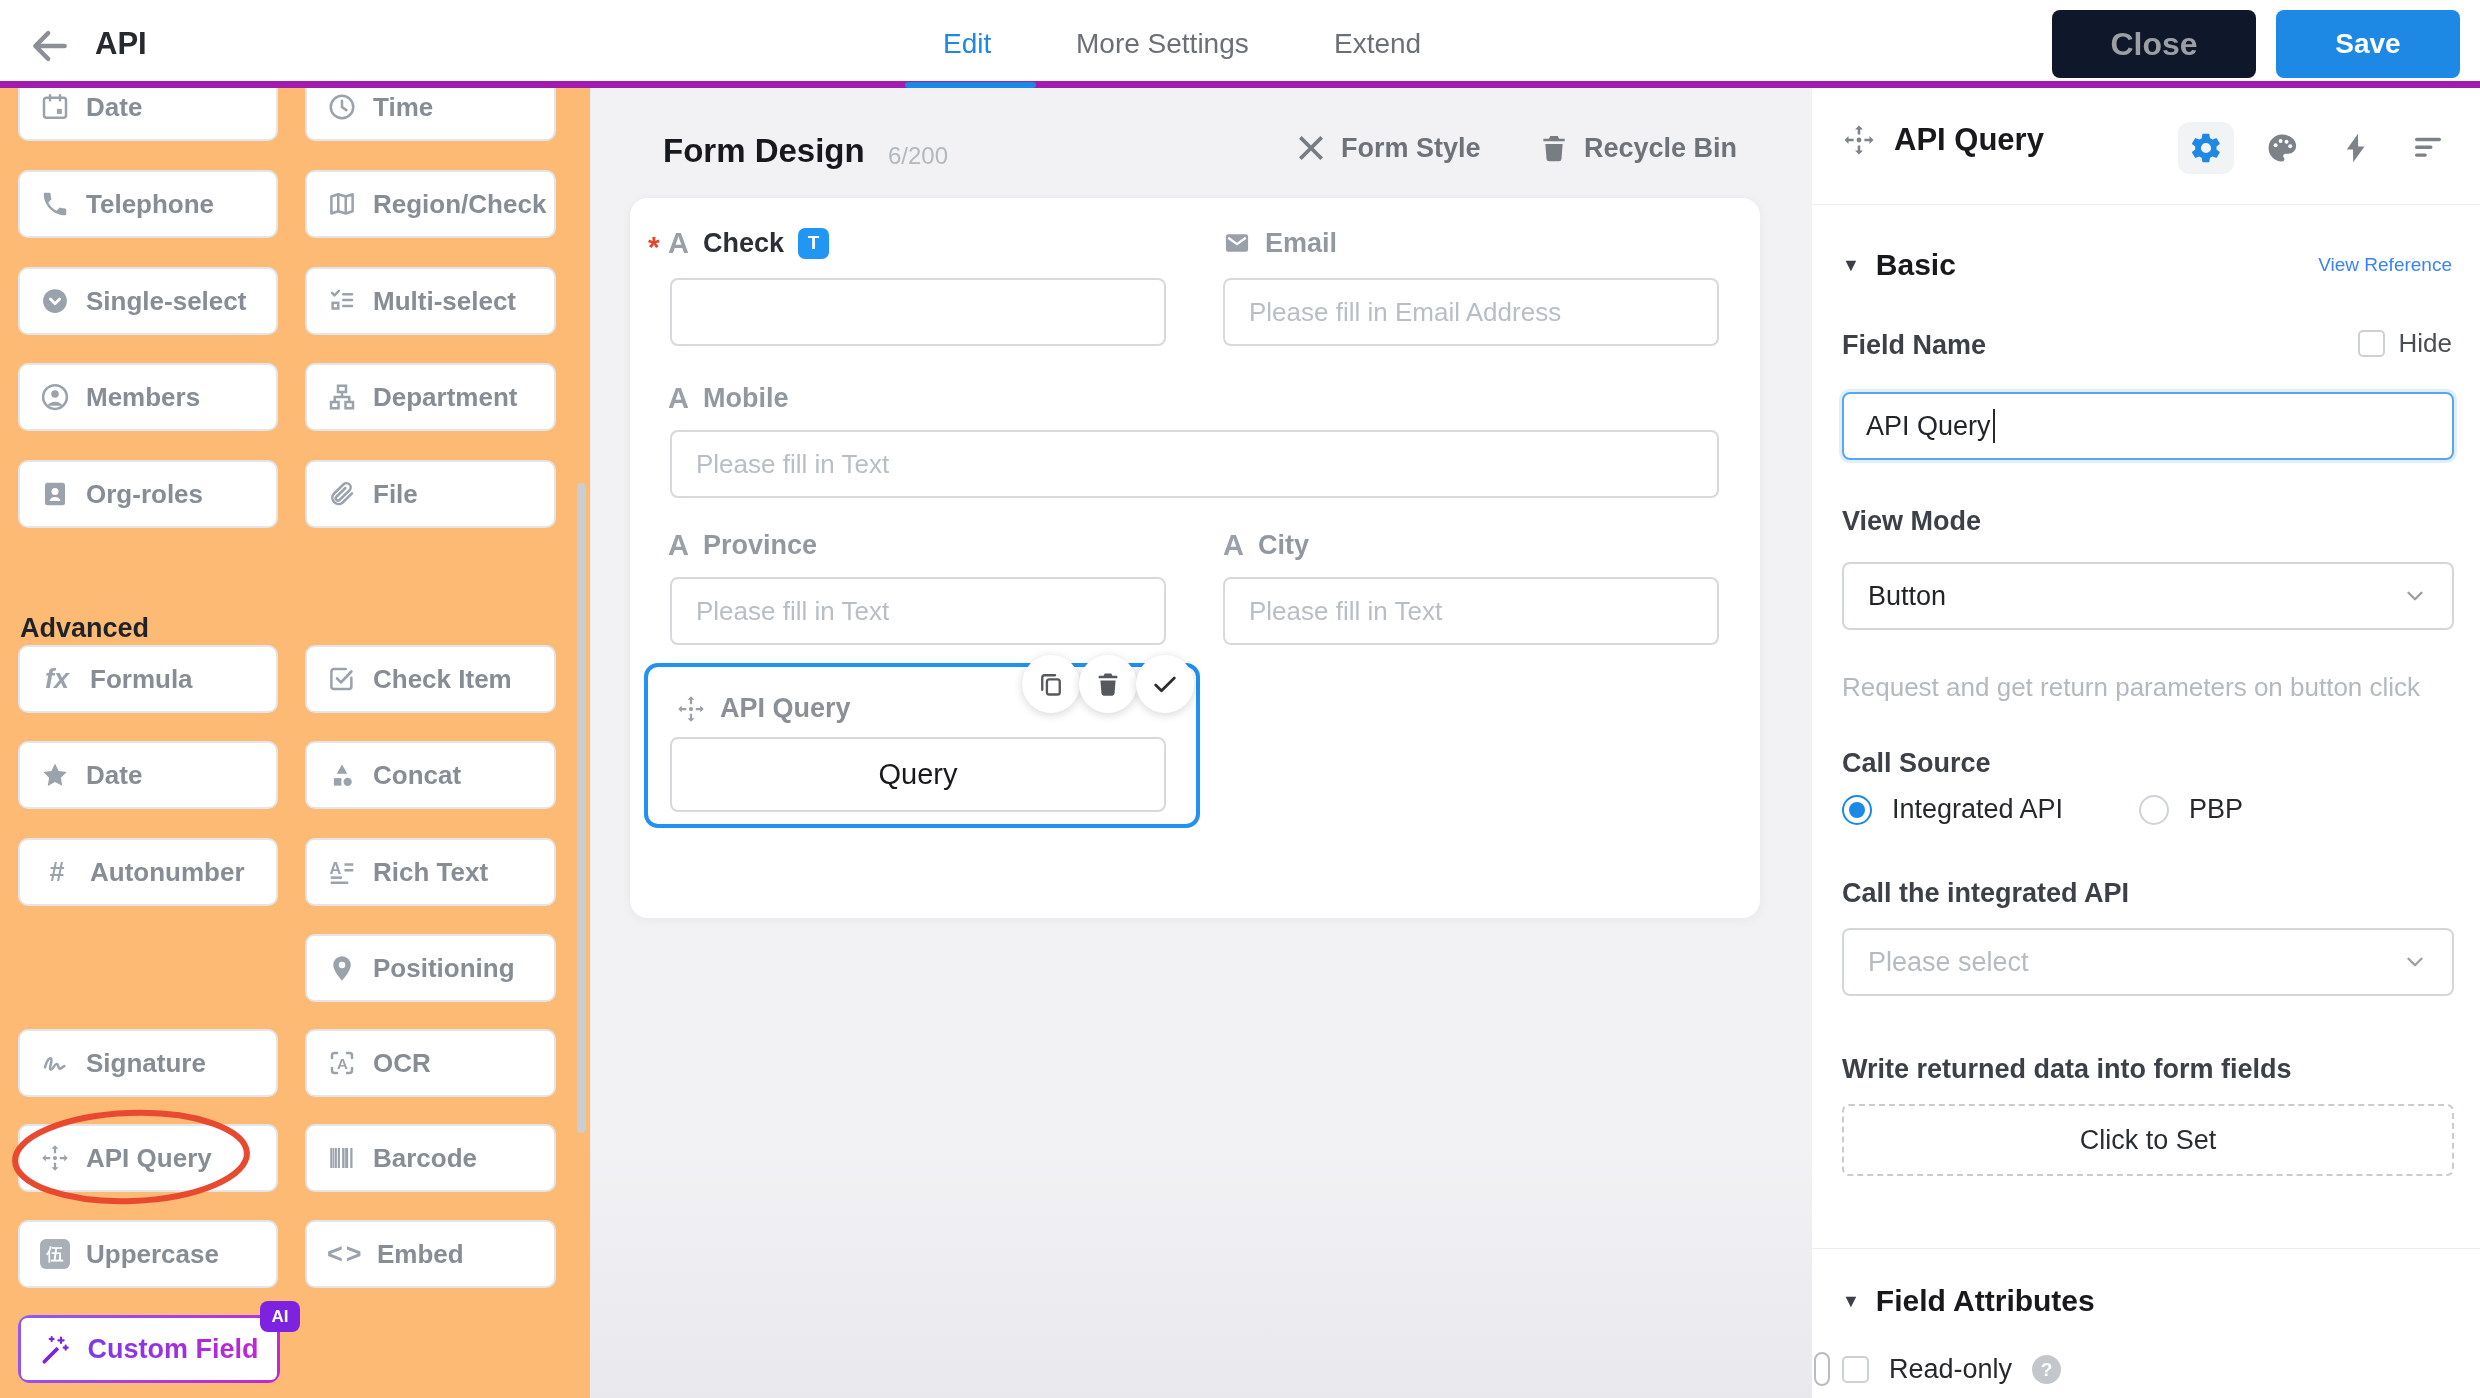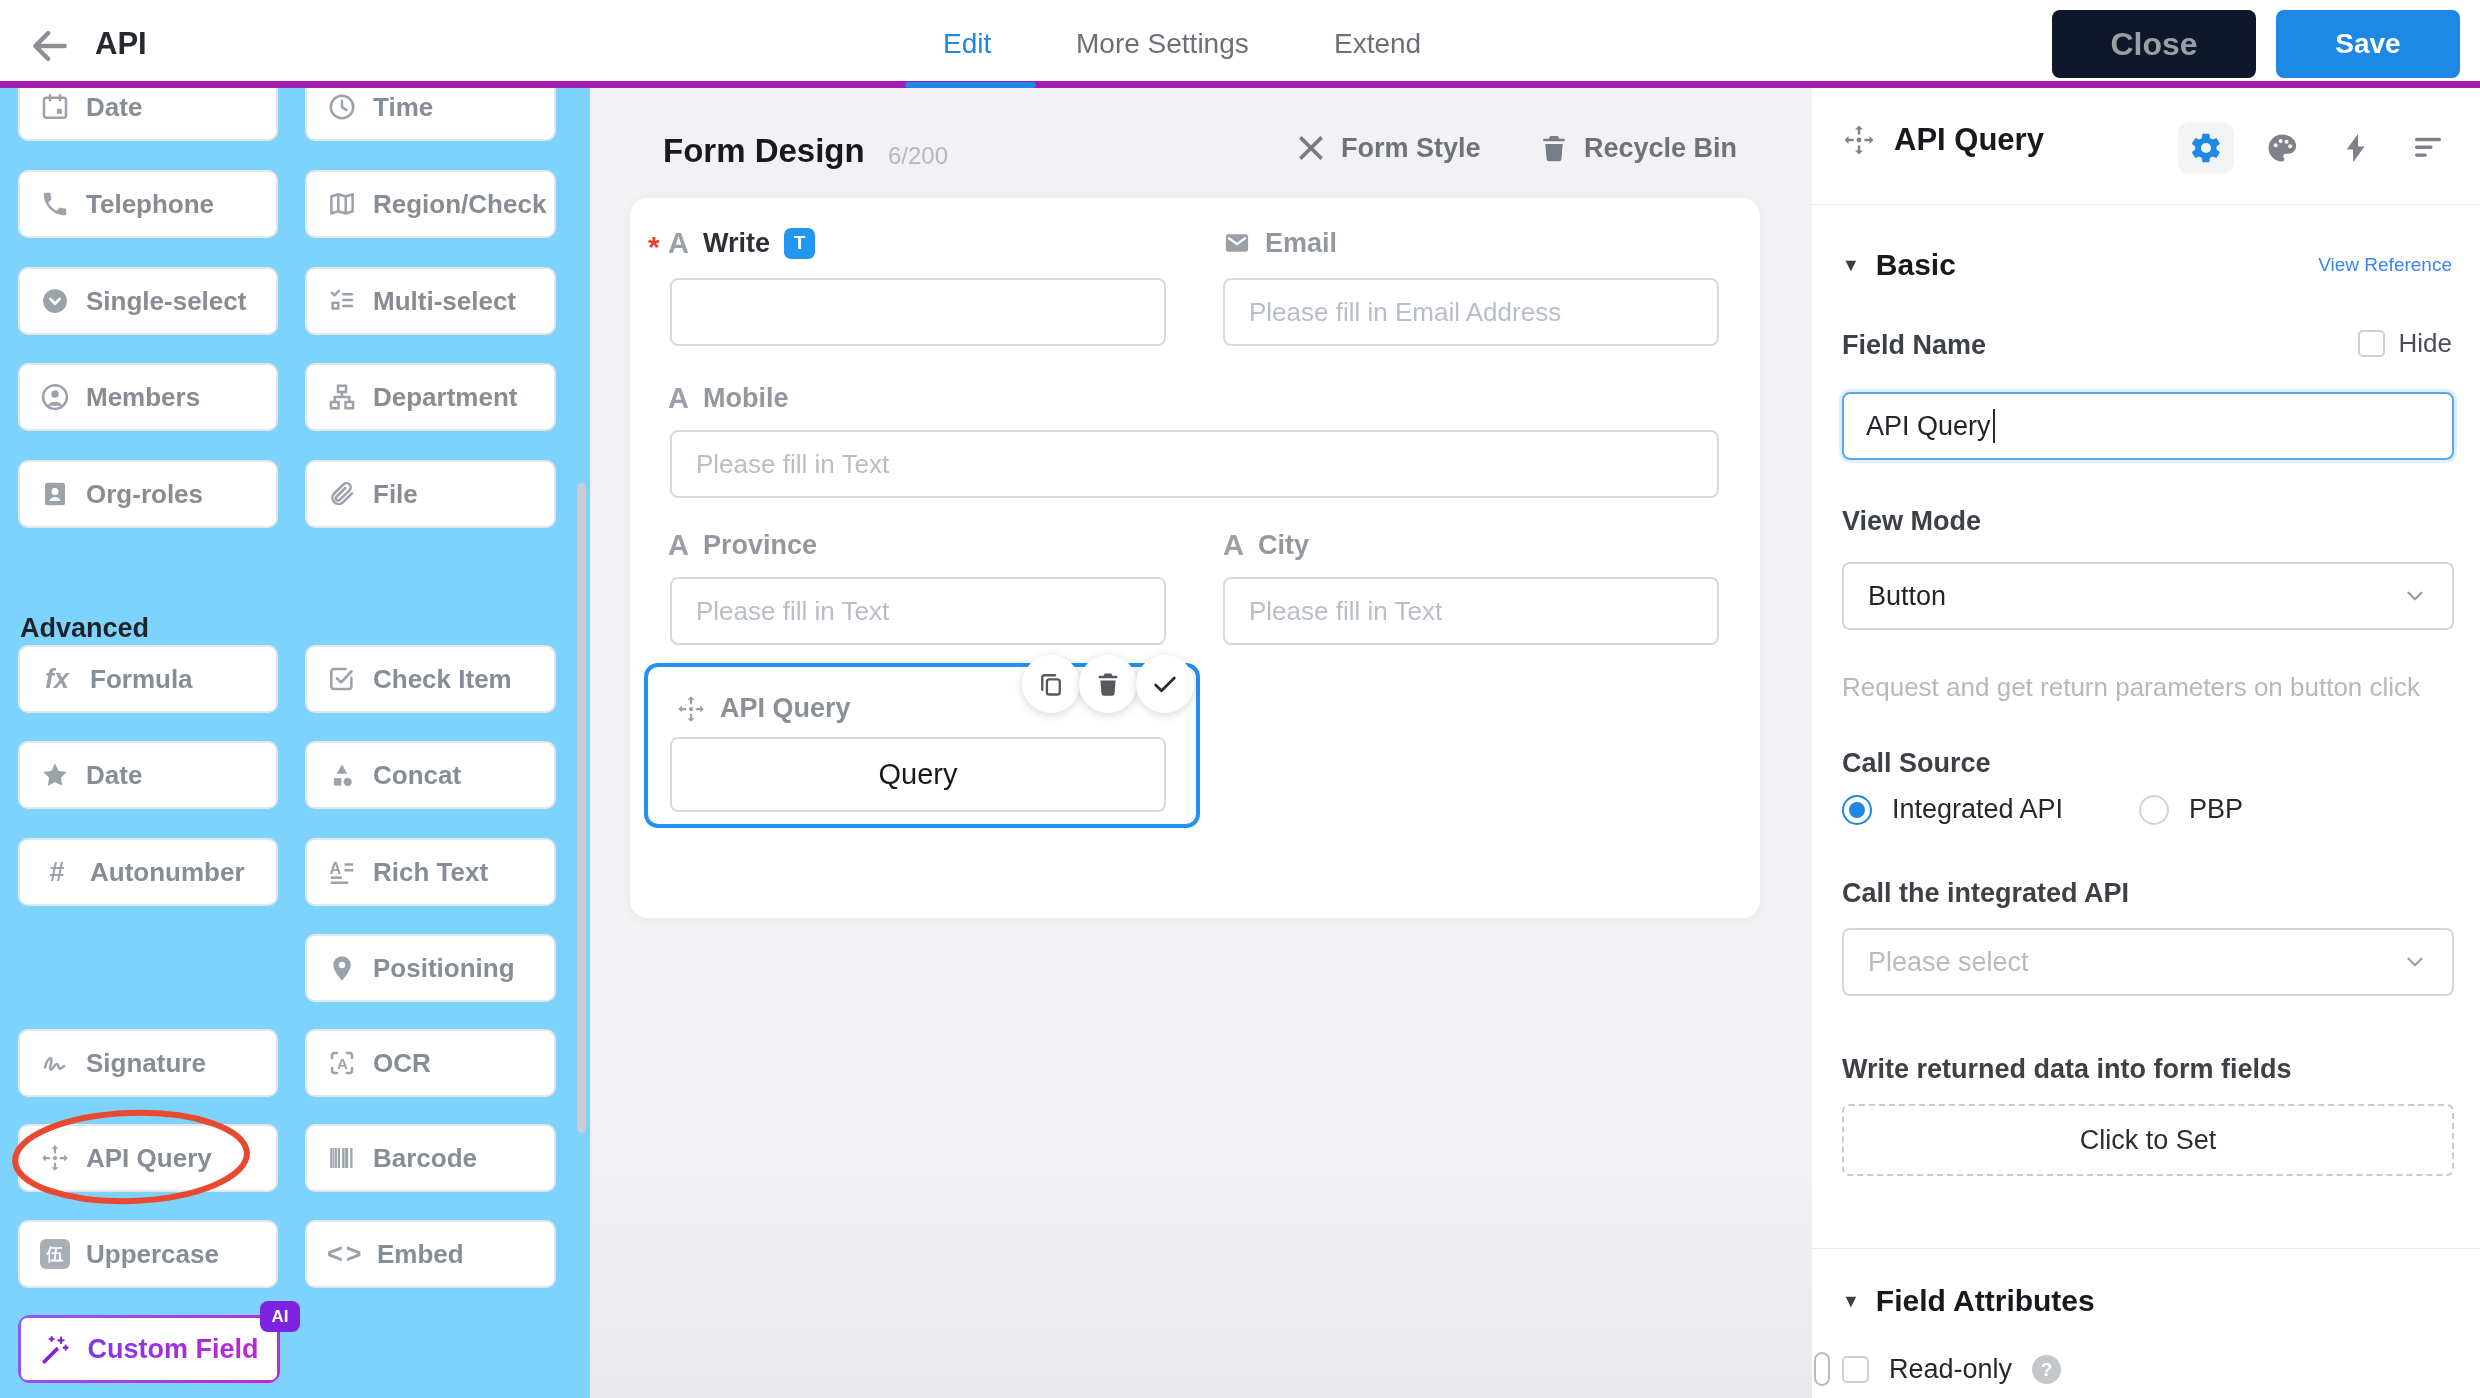--- a/index.html
+++ b/index.html
@@ -10,21 +10,21 @@
   #topbar { position:absolute; left:0; top:0; width:2480px; height:88px; background:#fff; border-bottom:7px solid #a21caf; z-index:50; }
   #back-btn { position:absolute; left:28px; top:24px; width:44px; height:44px; color:#8c9096; cursor:pointer; }
   #app-title { position:absolute; left:95px; top:26px; font-size:31px; font-weight:bold; color:#26292e; }
   .tab { position:absolute; top:28px; font-size:28px; color:#6b7077; cursor:pointer; }
   .tab.active { color:#1E88E5; }
   #tab-underline { position:absolute; left:905px; top:82px; width:131px; height:6px; background:#1E88E5; border-radius:3px; }
   #close-btn { position:absolute; left:2052px; top:10px; width:204px; height:68px; background:#0f172a; border-radius:8px; color:#9b9fa4; font-size:32px; font-weight:bold; display:flex; align-items:center; justify-content:center; cursor:pointer; }
   #save-btn { position:absolute; left:2276px; top:10px; width:184px; height:68px; background:#1E88E5; border-radius:8px; color:#fff; font-size:28px; font-weight:bold; display:flex; align-items:center; justify-content:center; cursor:pointer; }
 
   
-  #sidebar { position:absolute; left:0; top:0; width:590px; height:1398px; background:#7dd3fc; z-index:5; }
+  #sidebar { position:absolute; left:0; top:0; width:590px; height:1398px; background:#fdba74; z-index:5; }
   .sbtn { position:absolute; width:260px; height:68px; background:#fff; border:2px solid #e3e5e8; border-radius:10px; display:flex; align-items:center; padding-left:20px; gap:16px; cursor:pointer; }
   .sbtn.c2 { left:305px; width:251px; }
   .sbtn .ic { width:30px; height:30px; color:#9aa2ab; flex:0 0 auto; }
   .sbtn .lbl { font-size:26px; font-weight:bold; color:#878d94; white-space:nowrap; }
   .txticon { font-size:27px; font-weight:bold; color:#9aa2ab; width:34px; text-align:center; flex:0 0 auto; }
   #advanced-title { position:absolute; left:20px; top:576px; font-size:27px; font-weight:bold; color:#1f2329;margin-top:37px; }
   #uppercase-box { width:30px; height:30px; background:#a9afb7; border-radius:6px; color:#fff; font-size:17px; font-weight:bold; display:flex; align-items:center; justify-content:center; flex:0 0 auto; }
   #sidebar-scrollbar { position:absolute; left:577px; top:483px; width:9px; height:650px; background:#cbcdd1; border-radius:5px; }
   #custom-field-btn { position:absolute; left:18px; top:1315px; width:262px; height:68px; border-radius:12px; background:linear-gradient(135deg,#8B5CF6,#C026D3); padding:3px; cursor:pointer; }
   #custom-field-inner { width:100%; height:100%; background:#fff; border-radius:6px; display:flex; align-items:center; justify-content:center; gap:16px; }
@@ -395,21 +395,21 @@
         <use href="#i-trash"></use>
       </svg>
     <span>Recycle Bin</span>
   </div>
 
   <div id="form-card"></div>
 
   <span class="req" style="left:648px;top:230px">*</span>
   <div class="flabel" style="left:668px;top:226px">
     <span class="aicon">A</span>
-    <span class="ltext dark">Write</span>
+    <span class="ltext dark">Check</span>
     <span class="t-badge">T</span>
   </div>
   <div class="finput" style="left:670px;top:278px;width:496px"></div>
 
   <div class="flabel" style="left:1223px;top:226px">
     <svg class="ic">
         <use href="#i-envelope"></use>
       </svg>
     <span class="ltext">Email</span>
   </div>

